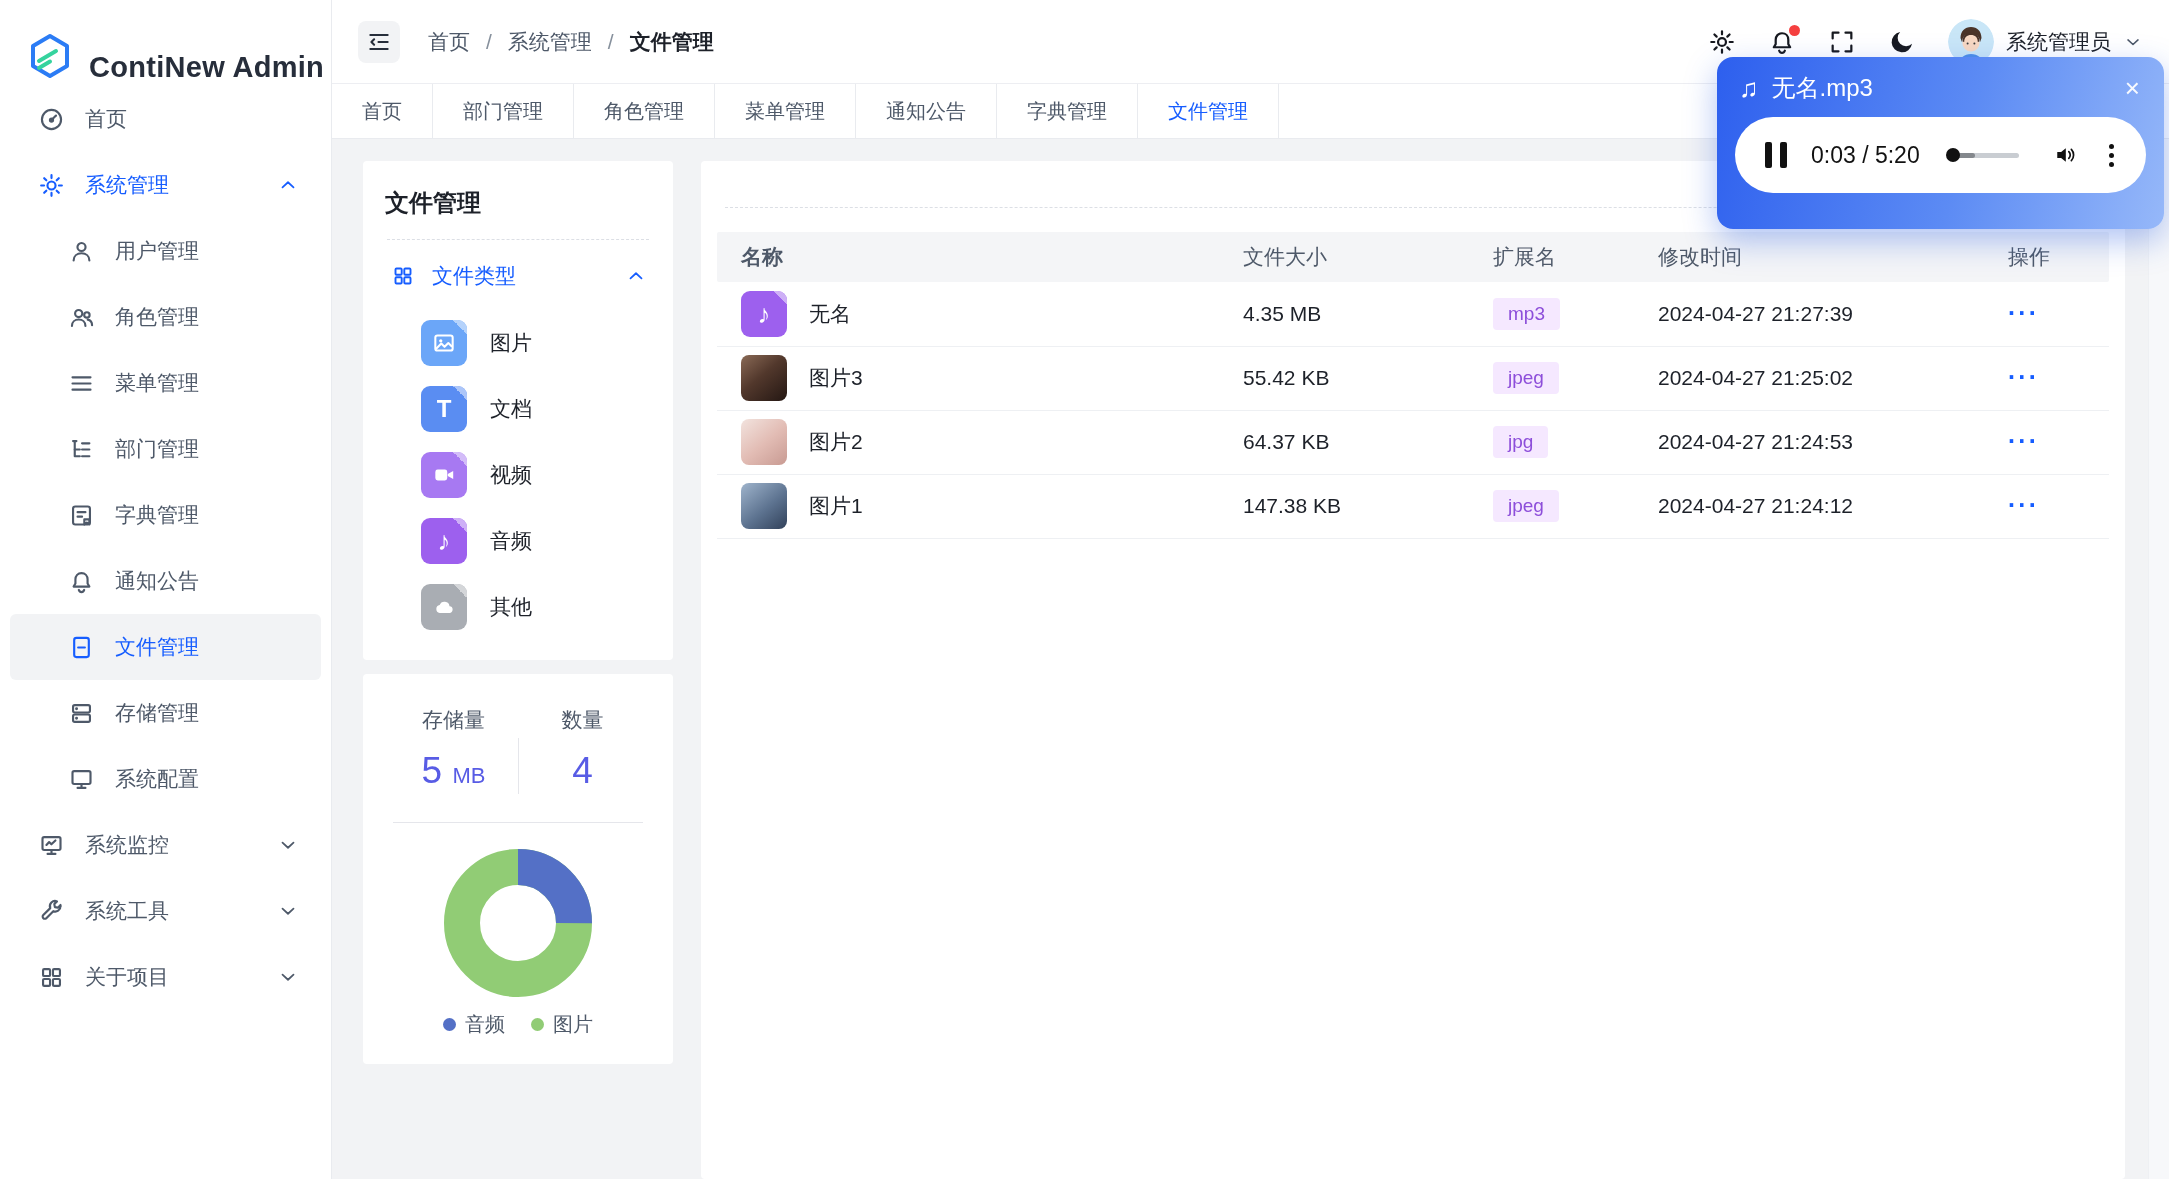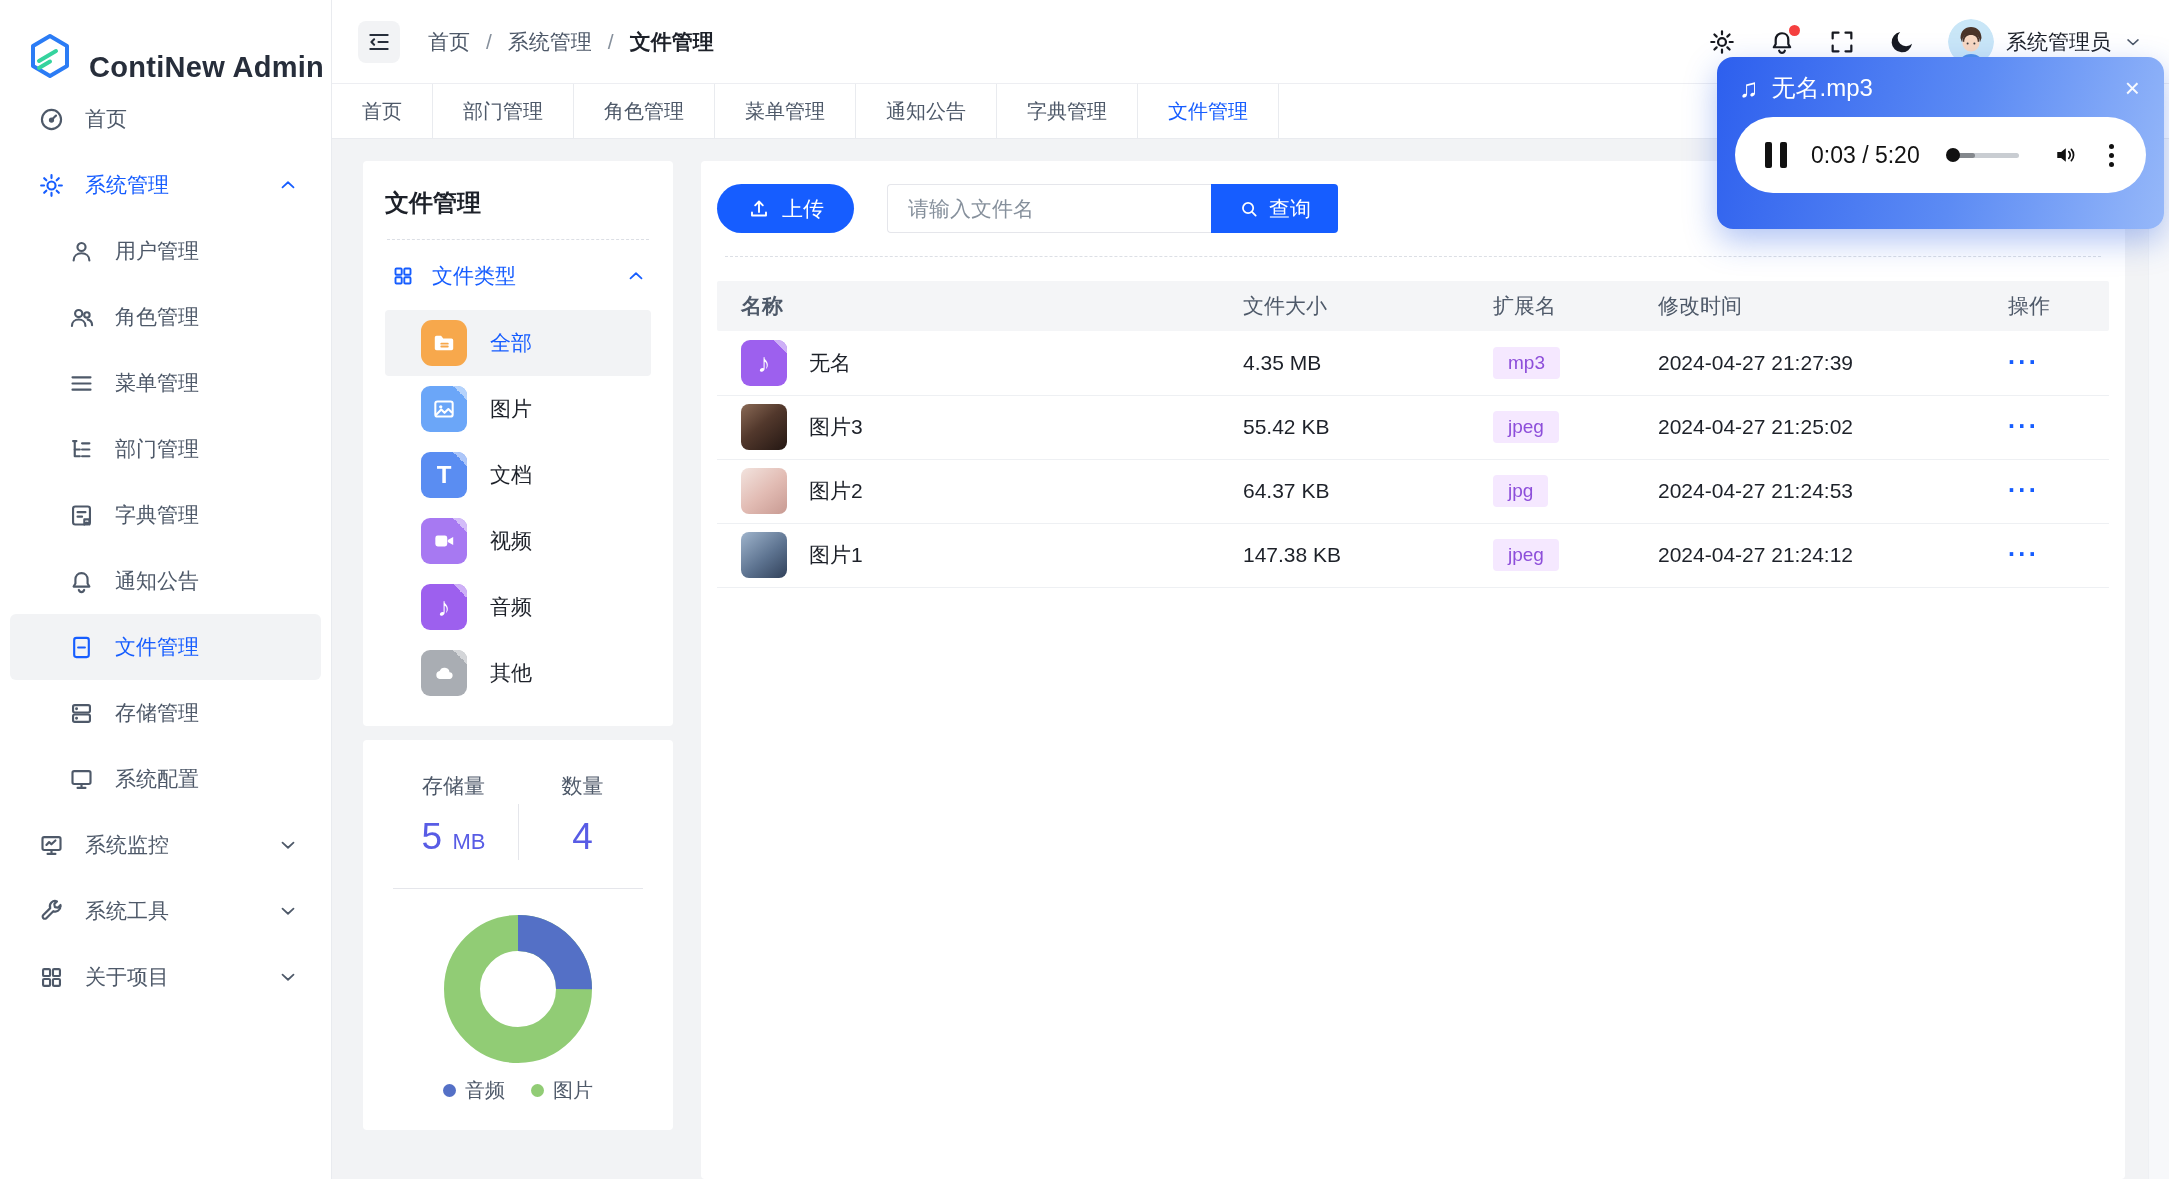--- a/index.html
+++ b/index.html
@@ -400,29 +400,20 @@
                 </svg>
               </span>
             <span>文件类型</span>
             <span class="chev">
                 <svg class="ln" viewBox="0 0 24 24">
                   <path d="M6 14.5 12 9 18 14.5"></path>
                 </svg>
               </span>
           </div>
           <div class="tree">
-            <div class="tree-item active">
-              <span class="ficon f-all">
-                  <svg viewBox="0 0 24 24">
-                    <path d="M3.5 7A1.6 1.6 0 0 1 5.1 5.4h4.2l2 2.4h7.6A1.6 1.6 0 0 1 20.5 9.4v7.6a1.6 1.6 0 0 1-1.6 1.6H5.1a1.6 1.6 0 0 1-1.6-1.6Z" fill="#fff"></path>
-                    <path d="M9.5 12.6h6M9.5 15.2h6" stroke="#f7a84c" stroke-width="1.7" stroke-linecap="round"></path>
-                  </svg>
-                </span>
-              <span>全部</span>
-            </div>
             <div class="tree-item">
               <span class="ficon fold f-img">
                   <svg class="ln" viewBox="0 0 24 24" style="color:#fff">
                     <rect x="4" y="5" width="16" height="14" rx="2"></rect>
                     <circle cx="9" cy="10" r="1.5" fill="#fff" stroke="none"></circle>
                     <path d="M5 17l4.5-4.5 3 3 3.5-3.5 3 3"></path>
                   </svg>
                 </span>
               <span>图片</span>
             </div>
@@ -484,39 +475,20 @@
               <span class="legend-item">
                   <i class="dot dot-green"></i>
                   <span>图片</span>
                 </span>
             </div>
           </div>
         </div>
       </div>
 
       <div class="card right-card">
-        <div class="toolbar">
-          <button class="btn-upload">
-            <svg class="ln" viewBox="0 0 24 24" style="color:#fff">
-                <path d="M12 15V4.8M8.2 8.3 12 4.5l3.8 3.8"></path>
-                <path d="M5 15.5v3h14v-3"></path>
-              </svg>
-            <span>上传</span>
-          </button>
-          <div class="search-wrap">
-            <input class="search-input" type="text" placeholder="请输入文件名" style="">
-            <button class="btn-query">
-              <svg class="ln" viewBox="0 0 24 24" style="color:#fff">
-                  <circle cx="11" cy="11" r="5.6"></circle>
-                  <path d="M15.5 15.5 19.3 19.3"></path>
-                </svg>
-              <span>查询</span>
-            </button>
-          </div>
-        </div>
         <div class="toolbar-div"></div>
 
         <table class="ftable">
           <colgroup>
               <col>
               <col style="width:250px">
               <col style="width:165px">
               <col style="width:350px">
               <col style="width:125px">
             </colgroup>

